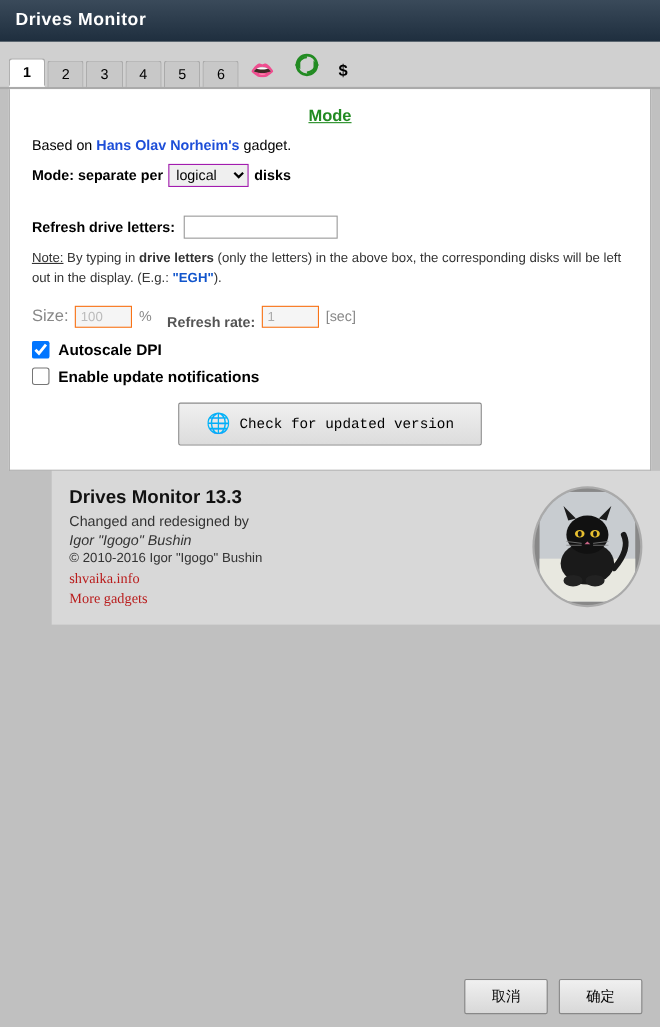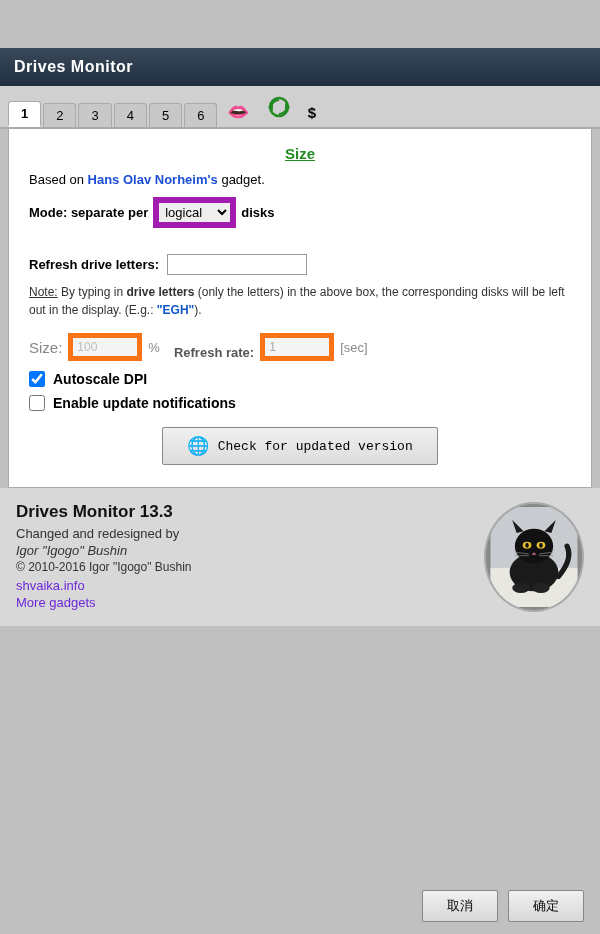--- a/index.html
+++ b/index.html
@@ -15,21 +15,20 @@
     }
 
     
     .title-bar {
       background: linear-gradient(to bottom, #3a4a5a, #1e2e3e);
       color: white;
       padding: 10px 14px;
       font-size: 16px;
       font-weight: bold;
       letter-spacing: 0.5px;
-      margin-top: 48px;
     }
 
     
     .tab-bar {
       background: #d0d0d0;
       display: flex;
       align-items: flex-end;
       padding: 6px 8px 0 8px;
       gap: 2px;
       border-bottom: 2px solid #aaa;
@@ -94,21 +93,21 @@
       display: flex;
       align-items: center;
       gap: 5px;
       margin-bottom: 26px;
       font-weight: bold;
     }
 
     .mode-row select {
       font-size: 13px;
       padding: 1px 2px;
-      border: 6px solid #a21caf;
+      border: 1px solid #a21caf;
     }
 
     .excluded-row {
       display: flex;
       align-items: center;
       gap: 8px;
       margin-bottom: 8px;
       font-weight: bold;
     }
 
@@ -146,23 +145,23 @@
       margin-bottom: 10px;
       color: #888;
     }
 
     .size-refresh-row label {
       color: #888;
       font-size: 15px;
     }
 
     .size-refresh-row input[type="text"] {
-      border: 5px solid #f97316;
+      border: 1px solid #f97316;
       padding: 2px 4px;
-      width: 74px;
+      width: 52px;
       font-size: 12px;
       color: #aaa;
       background: #f5f5f5;
     }
 
     .size-refresh-row .refresh-input {
       width: 50px;
     }
 
     .size-refresh-row .bold-label {
@@ -213,20 +212,21 @@
     }
 
     
     .footer-section {
       background: #d8d8d8;
       padding: 14px 16px;
       display: flex;
       align-items: flex-start;
       gap: 16px;
       flex: 0 0 auto;
+      margin-left: 47px;
     }
 
     .footer-text {
       flex: 1;
     }
 
     .footer-title {
       font-size: 17px;
       font-weight: bold;
       color: #111;
@@ -246,26 +246,27 @@
       margin-bottom: 2px;
     }
 
     .footer-copy {
       font-size: 12px;
       color: #333;
       margin-bottom: 4px;
     }
 
     .footer-link {
-      color: #6d28d9;
+      color: #b91c1c;
       font-size: 13px;
       text-decoration: none;
       cursor: pointer;
       display: block;
       margin-bottom: 2px;
+      font-family: Liberation Serif, serif;
     }
 
     .cat-image-container {
       width: 100px;
       height: 110px;
       border-radius: 50%;
       overflow: hidden;
       border: 2px solid #aaa;
       flex-shrink: 0;
       background: #888;
@@ -337,21 +338,21 @@
       <polygon points="22,11 17,7 17,15" fill="#228B22"></polygon>
     </svg>
   </div>
   <div class="tab-icon" style="font-weight:bold; font-size:15px; padding-bottom:6px;">
     <span>$</span>
   </div>
 </div>
 
 <div class="main-panel">
 
-  <div class="section-title">Size</div>
+  <div class="section-title">Mode</div>
 
   <div class="based-on">
     <span>Based on </span><span class="name">Hans Olav Norheim's</span><span> gadget.</span>
   </div>
 
   <div class="mode-row">
     <span>Mode: separate per</span>
     <select>
       <option value="logical">logical</option>
       <option value="physical">physical</option>

